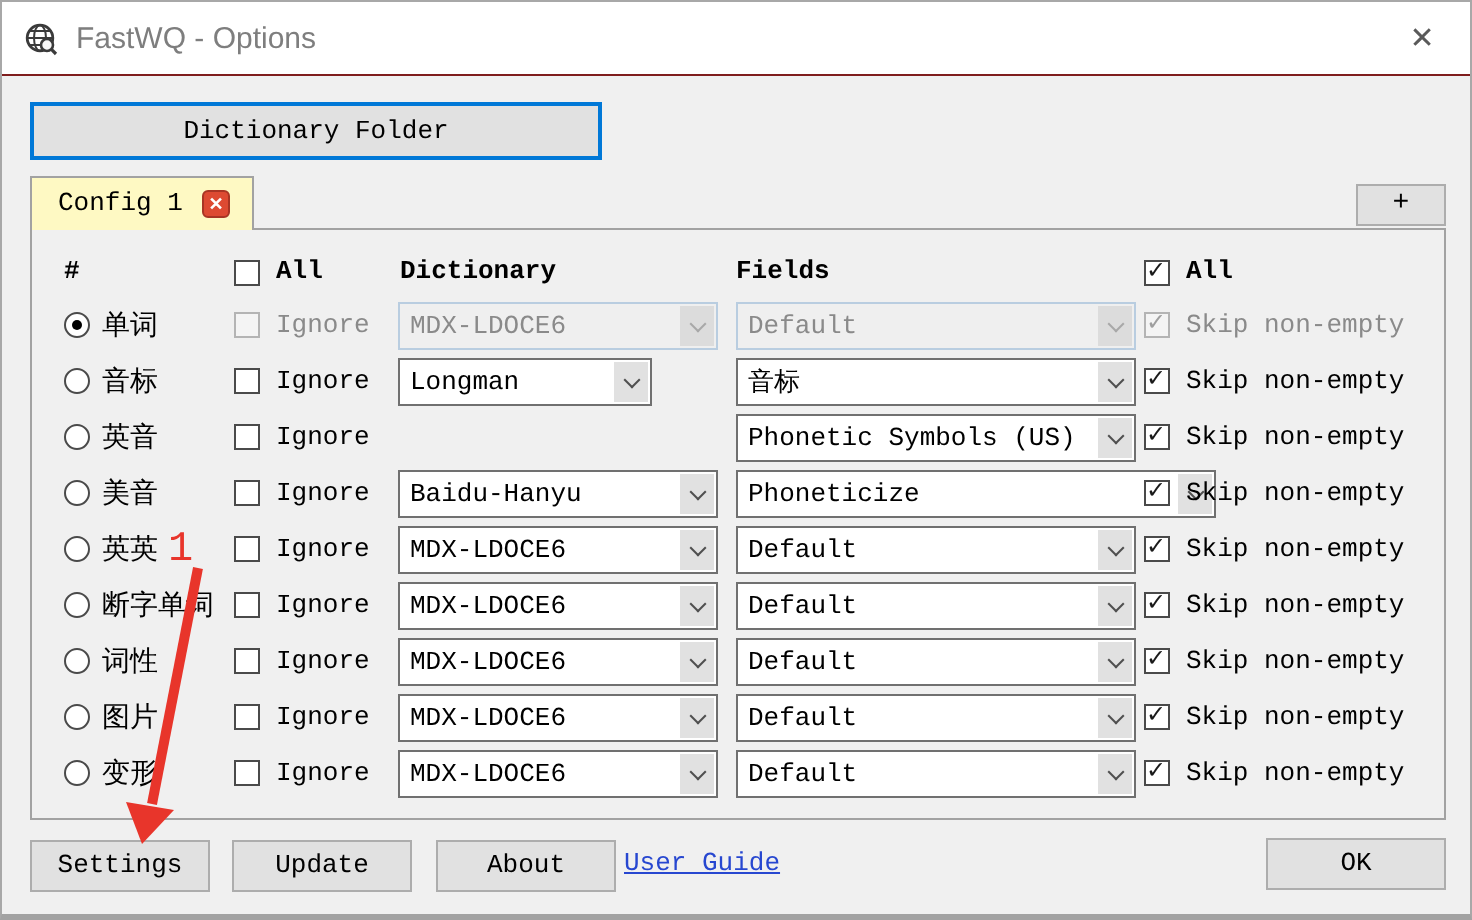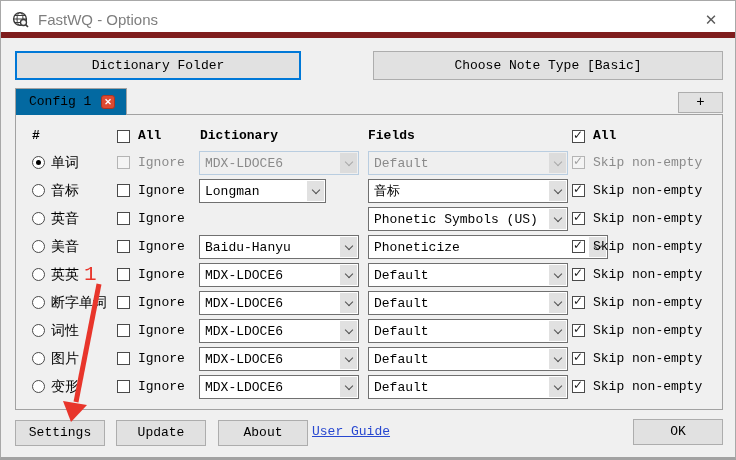--- a/index.html
+++ b/index.html
@@ -3,29 +3,29 @@
 <meta charset="utf-8">
 <style>
   html,body{margin:0;padding:0;background:#cfcfcf;}
   *{box-sizing:border-box;}
   .window{
     position:relative;width:736px;height:460px;background:#f0f0f0;
     border:1px solid #a8a8a8;border-bottom:3px solid #a2a2a2;overflow:hidden;
     font-family:"Liberation Mono","DejaVu Sans Mono",monospace;font-size:13px;color:#000;
   }
   
-  .titlebar{position:absolute;left:0;top:0;width:100%;height:37px;background:#ffffff;border-bottom:6px solid #7f1d1d;padding-left:20px;}
+  .titlebar{position:absolute;left:0;top:0;width:100%;height:37px;background:#ffffff;border-bottom:1px solid #7f1d1d;padding-left:20px;}
   .app-icon{position:absolute;left:11px;top:10px;}
   .title-text{position:absolute;left:37px;top:0;line-height:37px;font-family:"Liberation Sans","DejaVu Sans",sans-serif;font-size:15px;color:#7e7e7e;}
   .close-btn{position:absolute;right:10px;top:7px;width:28px;height:24px;text-align:center;line-height:24px;color:#5a5a5a;font-family:"Liberation Sans",sans-serif;font-size:15px;cursor:pointer;}
   
   .btn{position:absolute;background:#e1e1e1;border:1px solid #adadad;text-align:center;color:#000;font-family:inherit;font-size:13px;padding:0;}
   .btn.focus{border:2px solid #0078d7;}
   
-  .tab{position:absolute;left:14px;top:87px;width:112px;height:27px;background:#0369a1;border:1px solid #a2a2a2;border-bottom:none;z-index:2;}
+  .tab{position:absolute;left:14px;top:87px;width:112px;height:27px;background:#fef9c3;border:1px solid #a2a2a2;border-bottom:none;z-index:2;}
   .tab-label{position:absolute;left:13px;top:5px;font-size:13px;}
   .tab-close{position:absolute;right:11px;top:6px;width:14px;height:14px;background:#dd4a32;border:1px solid #a83524;border-radius:3px;color:#fff;font-size:9px;font-weight:bold;text-align:center;line-height:12px;cursor:pointer;font-family:"Liberation Sans",sans-serif;}
   .plus-btn{left:677px;top:91px;width:45px;height:21px;line-height:19px;font-size:14px;}
   
   .pane{position:absolute;left:14px;top:113px;width:708px;height:296px;border:1px solid #a2a2a2;background:#f0f0f0;}
   .hdr{position:absolute;top:13px;font-weight:bold;font-size:13px;white-space:nowrap;}
   
   .trow{position:absolute;left:0;width:100%;height:28px;}
   .rlabel{position:absolute;top:6px;font-size:13px;white-space:nowrap;}
   .cjk{font-size:14px;top:5px;}
@@ -68,21 +68,20 @@
       <line x1="2.8" y1="4.5" x2="13.2" y2="4.5" stroke="#3b3b3b" stroke-width="1"></line>
       <line x1="2.8" y1="11.5" x2="13.2" y2="11.5" stroke="#3b3b3b" stroke-width="1"></line>
       <circle cx="11.5" cy="11.5" r="3" fill="#f7f7f7" stroke="#3b3b3b" stroke-width="1.3"></circle>
       <line x1="13.6" y1="13.6" x2="16" y2="16" stroke="#3b3b3b" stroke-width="1.6"></line>
     </svg>
     <span class="title-text">FastWQ - Options</span>
     <span class="close-btn">✕</span>
   </div>
 
   <button class="btn focus" style="left:14px;top:50px;width:286px;height:29px;">Dictionary Folder</button>
-  <button class="btn" style="left:372px;top:50px;width:350px;height:29px;">Choose Note Type [Basic]</button>
 
   <div class="tab">
     <span class="tab-label">Config 1</span>
     <span class="tab-close">✕</span>
   </div>
   <button class="btn plus-btn">+</button>
 
   <div class="pane">
     <span class="hdr" style="left:16px;">#</span>
     <span class="cb hcb" style="left:101px;" id="all-left-cb"></span>

